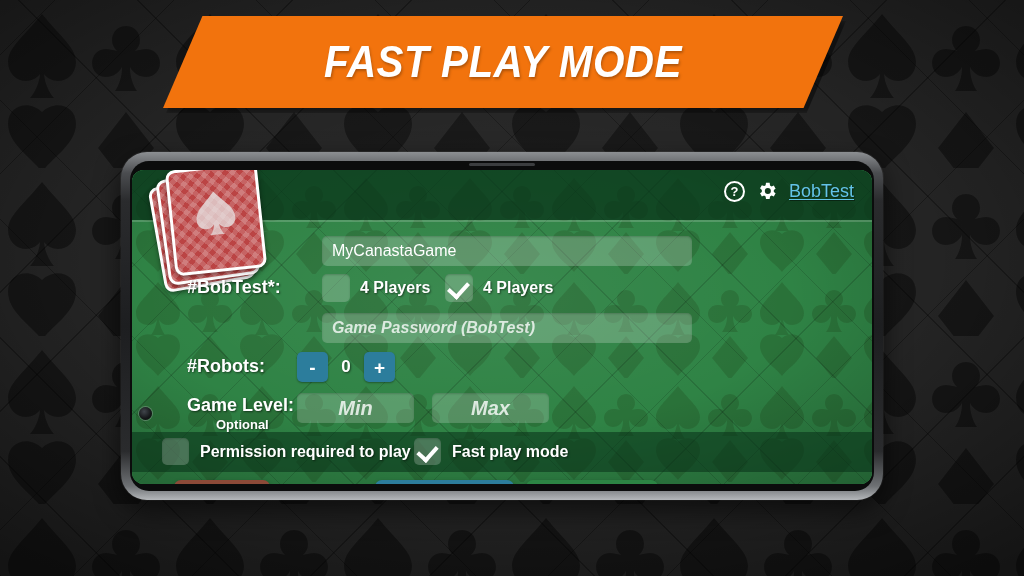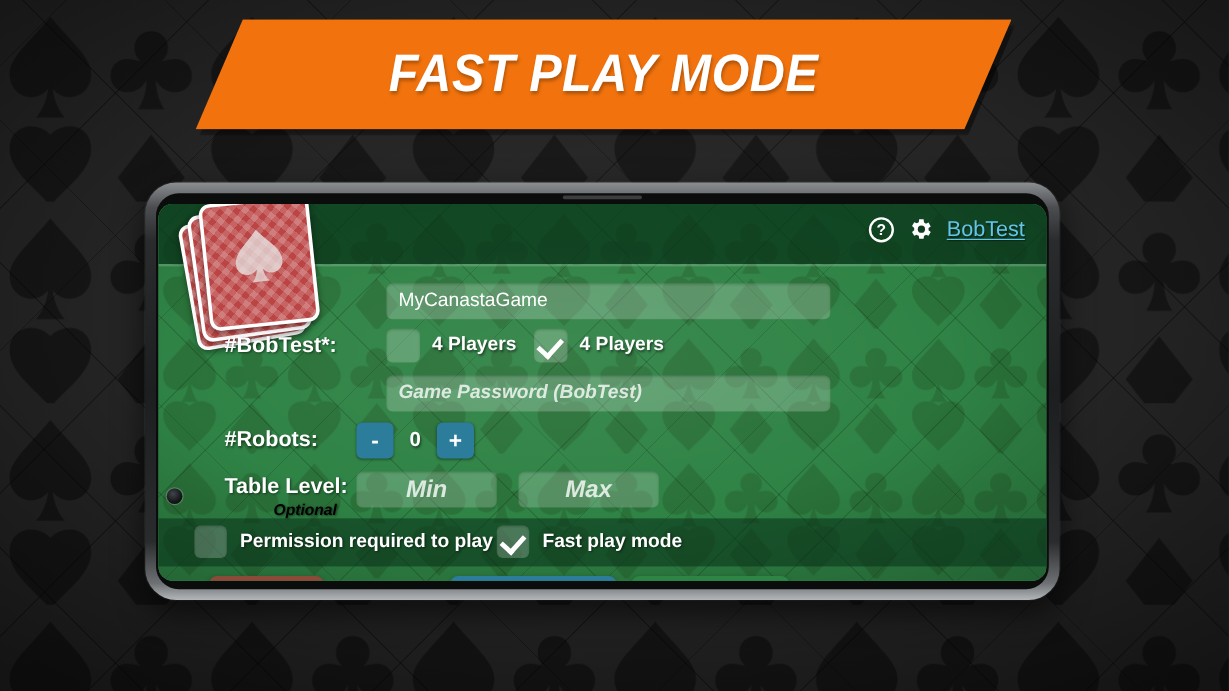--- a/index.html
+++ b/index.html
@@ -286,22 +286,22 @@
   #robot-count {
     position: absolute; left: 196px; top: 5px;
     width: 36px; text-align: center;
     color: #ffffff; font-size: 17px; font-weight: bold;
     text-shadow: 1px 1px 2px rgba(0,0,0,.5);
   }
 
   #row-level { position: absolute; left: 0; top: 171px; width: 100%; }
   #lbl-level { position: absolute; left: 55px; top: 2px; }
   #lbl-level-opt {
-    position: absolute; left: 96px; top: 24px;
-    color: #000000; font-size: 13px; font-weight: bold; font-style: italic;
+    position: absolute; left: 84px; top: 24px;
+    color: #ffffff; font-size: 13px; font-weight: bold; 
     text-shadow: 1px 1px 2px rgba(0,0,0,.5);
   }
   .lvl-inp {
     position: absolute; top: 0;
     width: 117px; height: 30px;
     border-radius: 5px;
     background: rgba(255,255,255,.20);
     box-shadow: inset 0 1px 2px rgba(0,0,0,.18);
     display: flex; align-items: center; justify-content: center;
     color: rgba(255,255,255,.80);
@@ -460,21 +460,21 @@
         <div id="row-pass" class="inp ph" placeholder="Game Password (Optional)">Game Password (BobTest)</div>
 
         <div id="row-robots">
           <div id="lbl-robots" class="lbl">#Robots:</div>
           <div id="btn-minus" class="step-btn">-</div>
           <div id="robot-count">0</div>
           <div id="btn-plus" class="step-btn">+</div>
         </div>
 
         <div id="row-level">
-          <div id="lbl-level" class="lbl">Table Level:</div>
+          <div id="lbl-level" class="lbl">Game Level:</div>
           <div id="lbl-level-opt">Optional</div>
           <div id="inp-min" class="lvl-inp">Min</div>
           <div id="inp-max" class="lvl-inp">Max</div>
         </div>
       </div>
 
       <div id="band"></div>
       <div id="bandwrap">
         <div id="cb-perm" class="chk-sm"></div>
         <div id="cb-perm-lbl" class="chk-text">Permission required to play</div>

